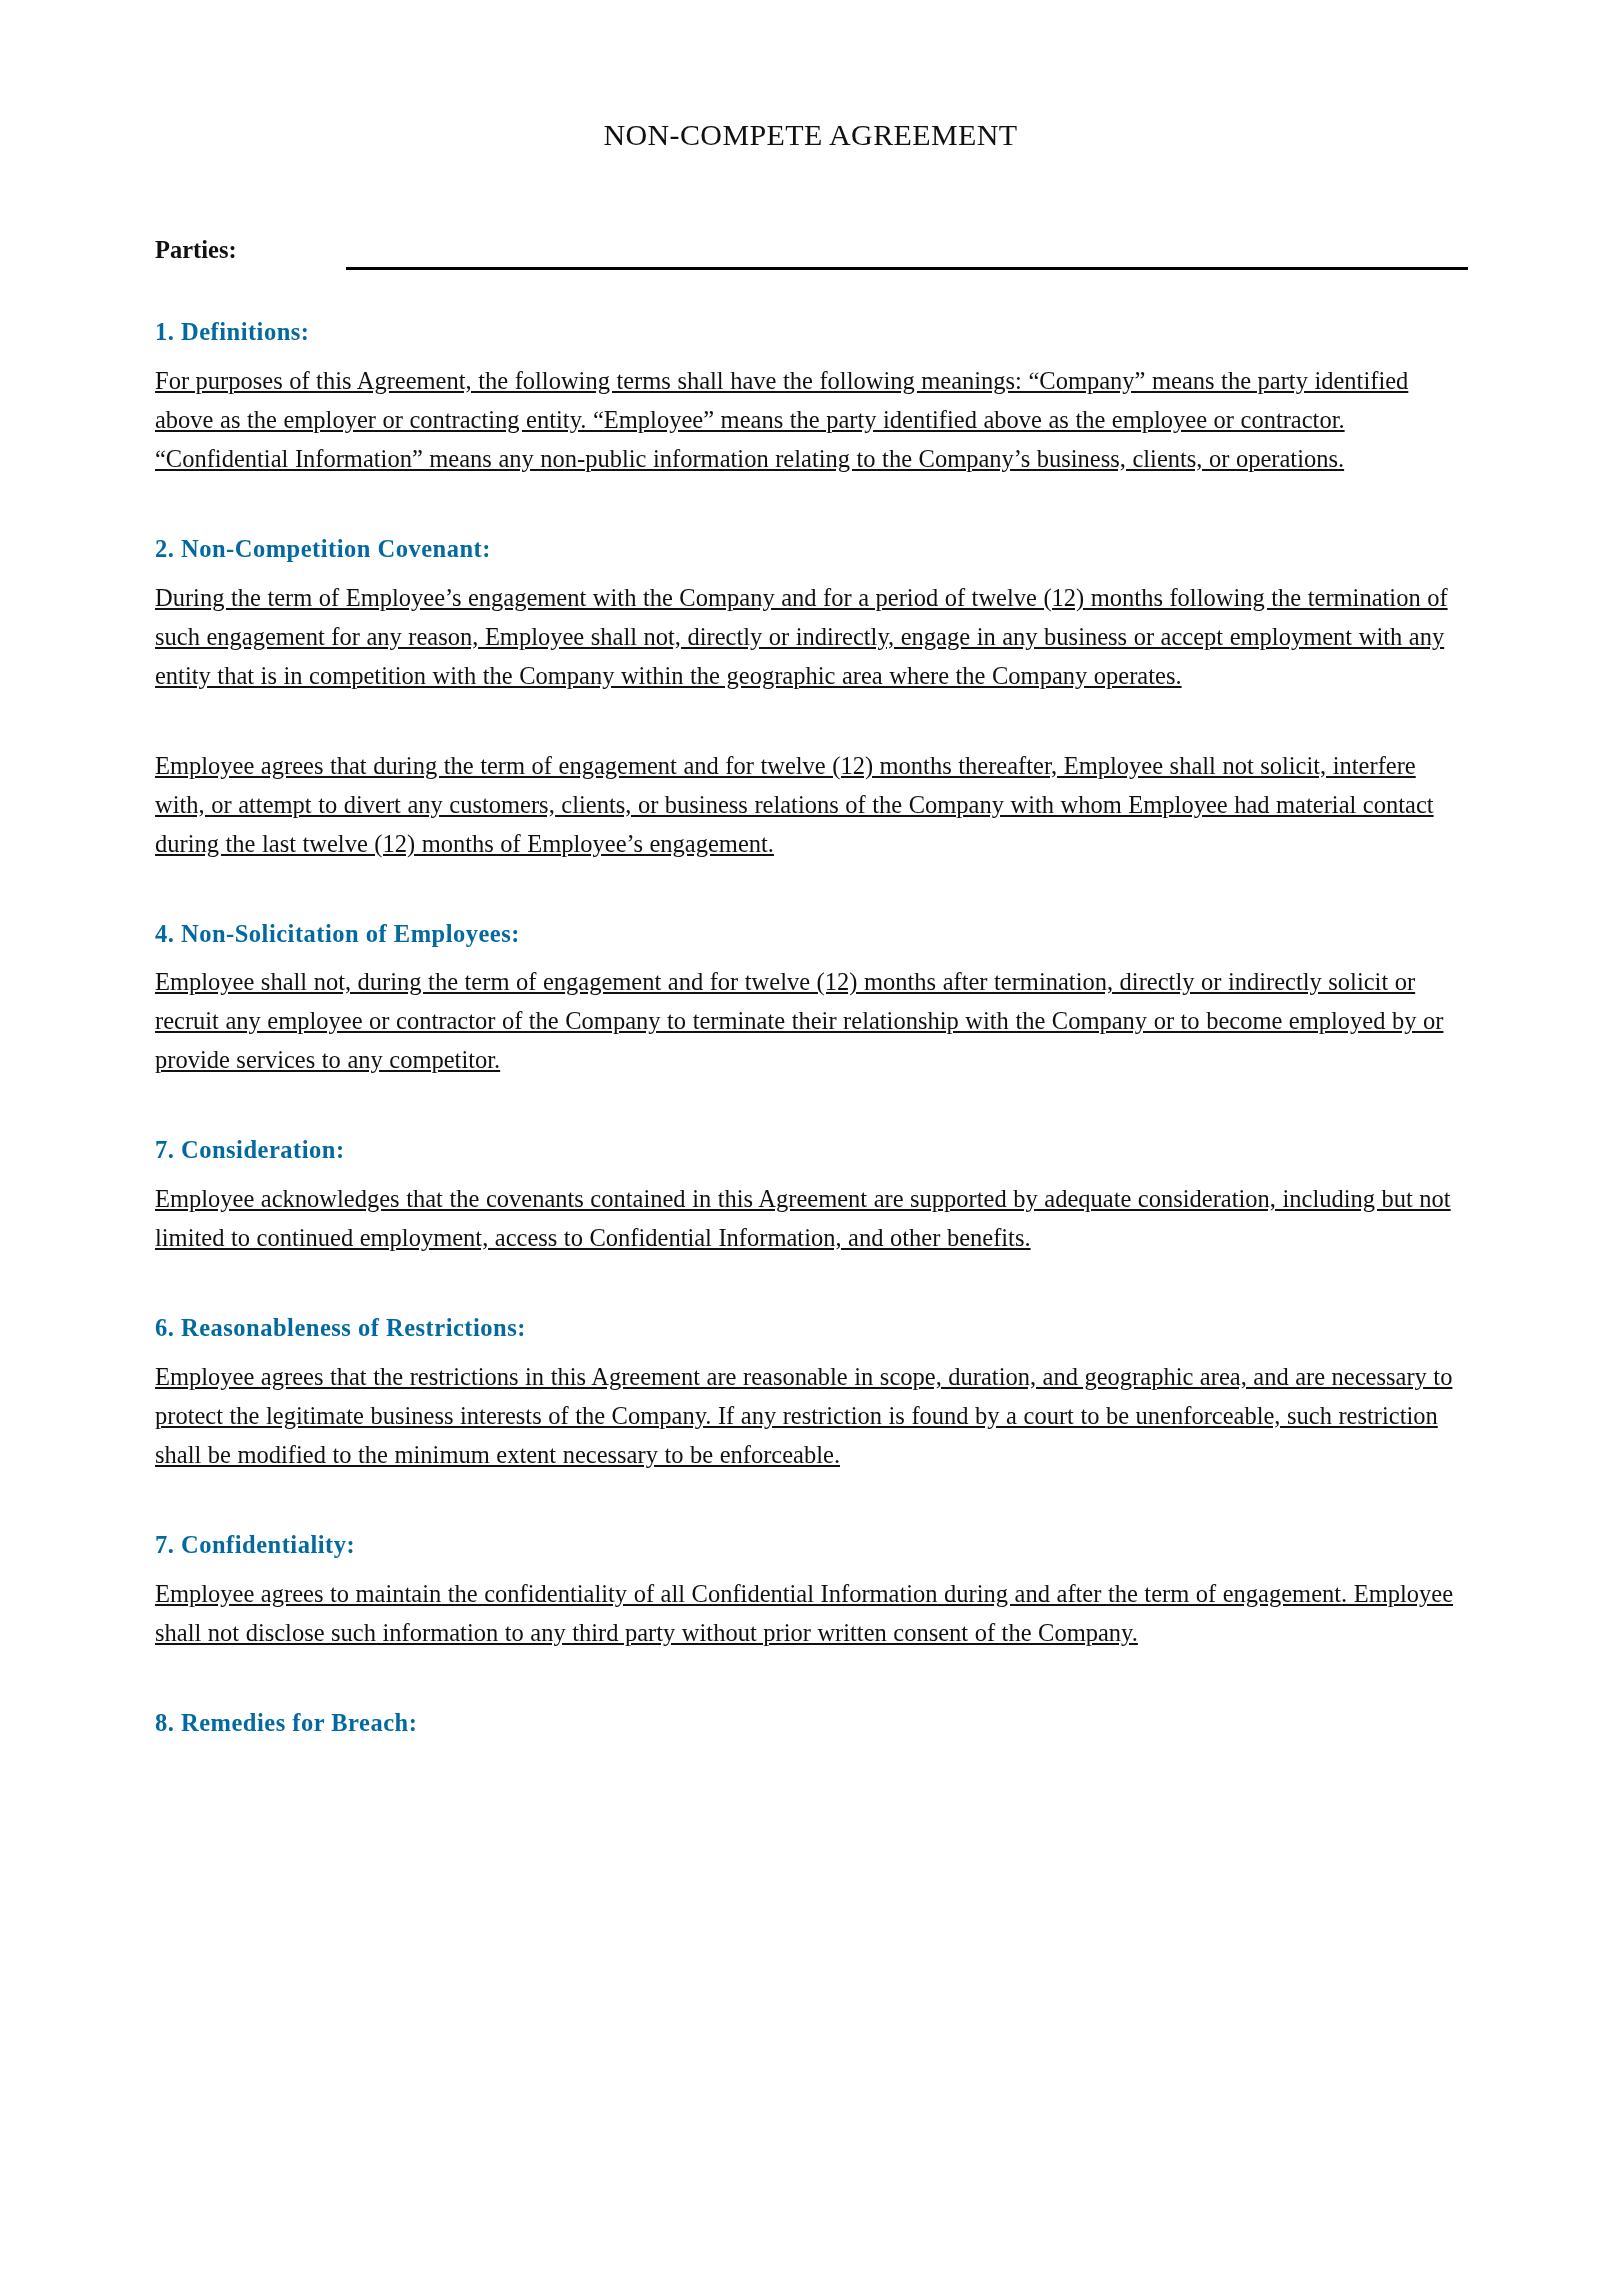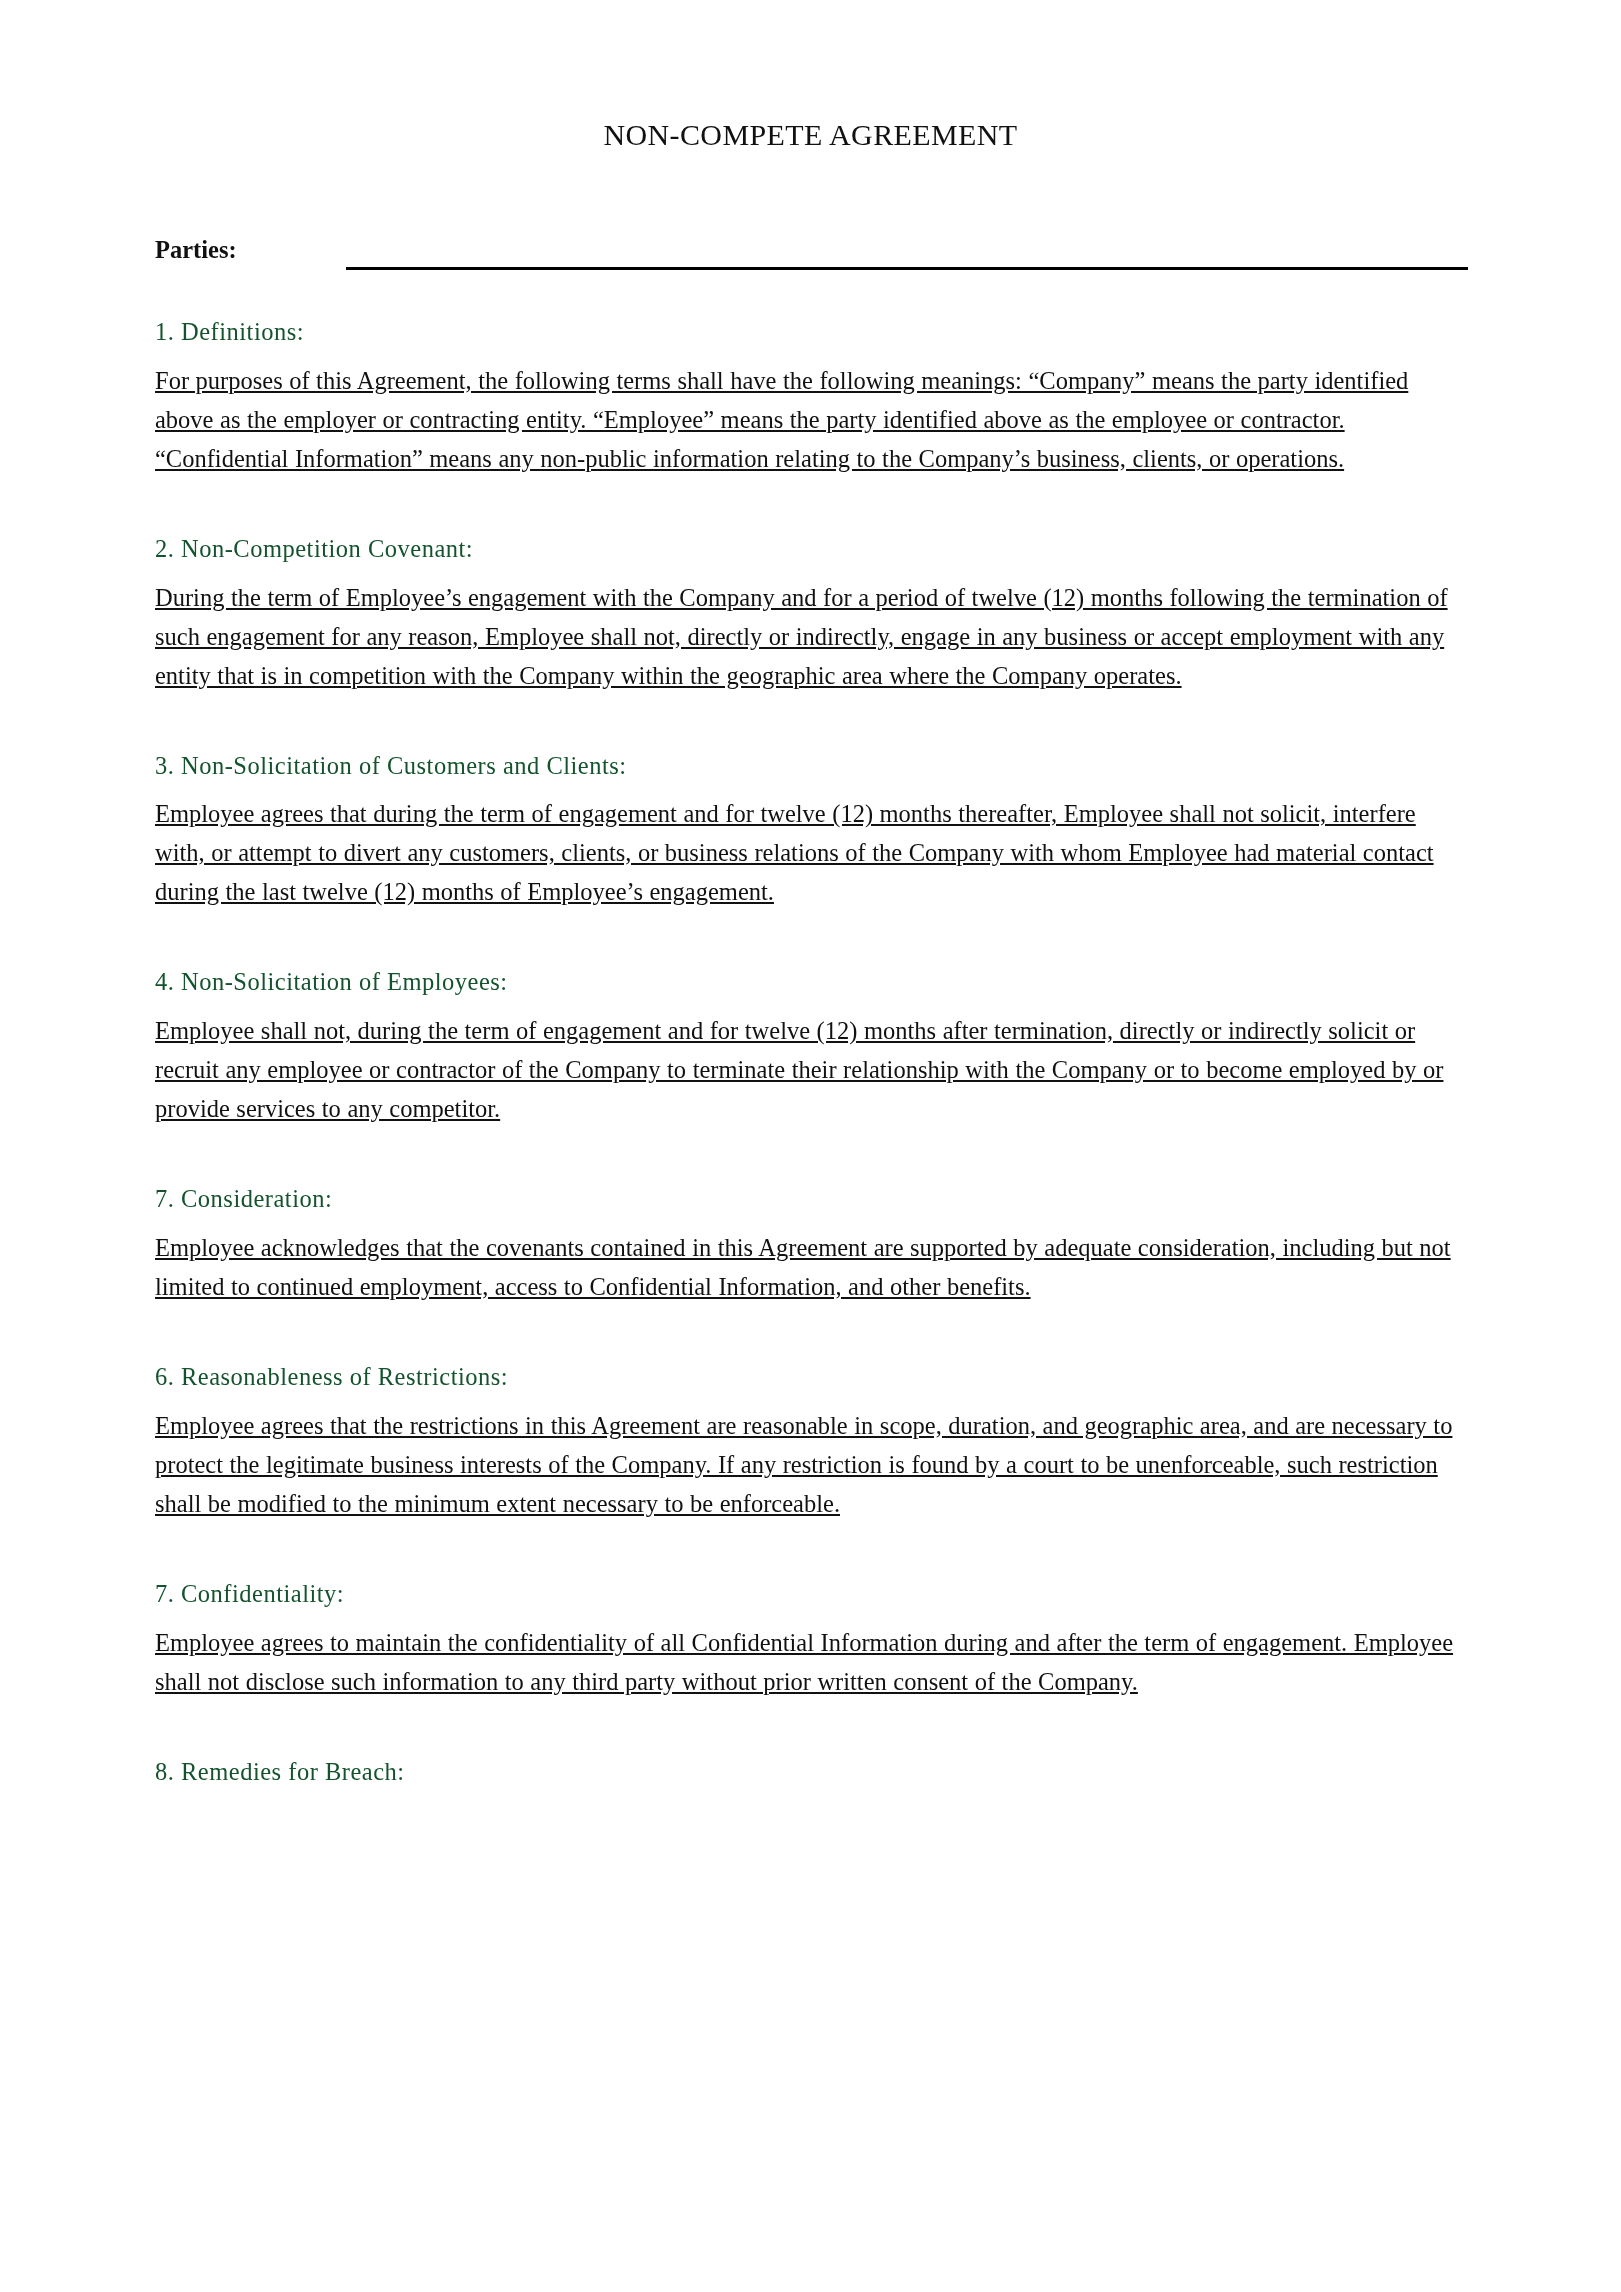--- a/index.html
+++ b/index.html
@@ -65,23 +65,23 @@
     margin-bottom: 51px;
   }
   .section:last-child {
     margin-bottom: 0;
     margin-top: 48px;
   }
   .section-heading {
     font-size: 24.5px;
     line-height: 39px;
     letter-spacing: 0.5px;
-    color: #14532d;
+    color: #0369a1;
     margin: 0 0 9.8px 0;
-    font-weight: 400;
+    font-weight: 700;
   }
   .section-body {
     font-size: 24.5px;
     line-height: 39px;
     color: #111111;
     margin: 0;
     text-align: left;
     word-spacing: 0.4px;
     text-decoration: underline;
   }
@@ -104,21 +104,20 @@
   <div class="body-block" id="sections-container">
       <div class="section">
         <p class="section-heading">1. Definitions:</p>
         <p class="section-body">For purposes of this Agreement, the following terms shall have the following meanings: “Company” means the party identified above as the employer or contracting entity. “Employee” means the party identified above as the employee or contractor. “Confidential Information” means any non-public information relating to the Company’s business, clients, or operations.</p>
       </div>
       <div class="section">
         <p class="section-heading">2. Non-Competition Covenant:</p>
         <p class="section-body">During the term of Employee’s engagement with the Company and for a period of twelve (12) months following the termination of such engagement for any reason, Employee shall not, directly or indirectly, engage in any business or accept employment with any entity that is in competition with the Company within the geographic area where the Company operates.</p>
       </div>
       <div class="section">
-        <p class="section-heading">3. Non-Solicitation of Customers and Clients:</p>
         <p class="section-body">Employee agrees that during the term of engagement and for twelve (12) months thereafter, Employee shall not solicit, interfere with, or attempt to divert any customers, clients, or business relations of the Company with whom Employee had material contact during the last twelve (12) months of Employee’s engagement.</p>
       </div>
       <div class="section">
         <p class="section-heading">4. Non-Solicitation of Employees:</p>
         <p class="section-body">Employee shall not, during the term of engagement and for twelve (12) months after termination, directly or indirectly solicit or recruit any employee or contractor of the Company to terminate their relationship with the Company or to become employed by or provide services to any competitor.</p>
       </div>
       <div class="section">
         <p class="section-heading">7. Consideration:</p>
         <p class="section-body">Employee acknowledges that the covenants contained in this Agreement are supported by adequate consideration, including but not limited to continued employment, access to Confidential Information, and other benefits.</p>
       </div>

